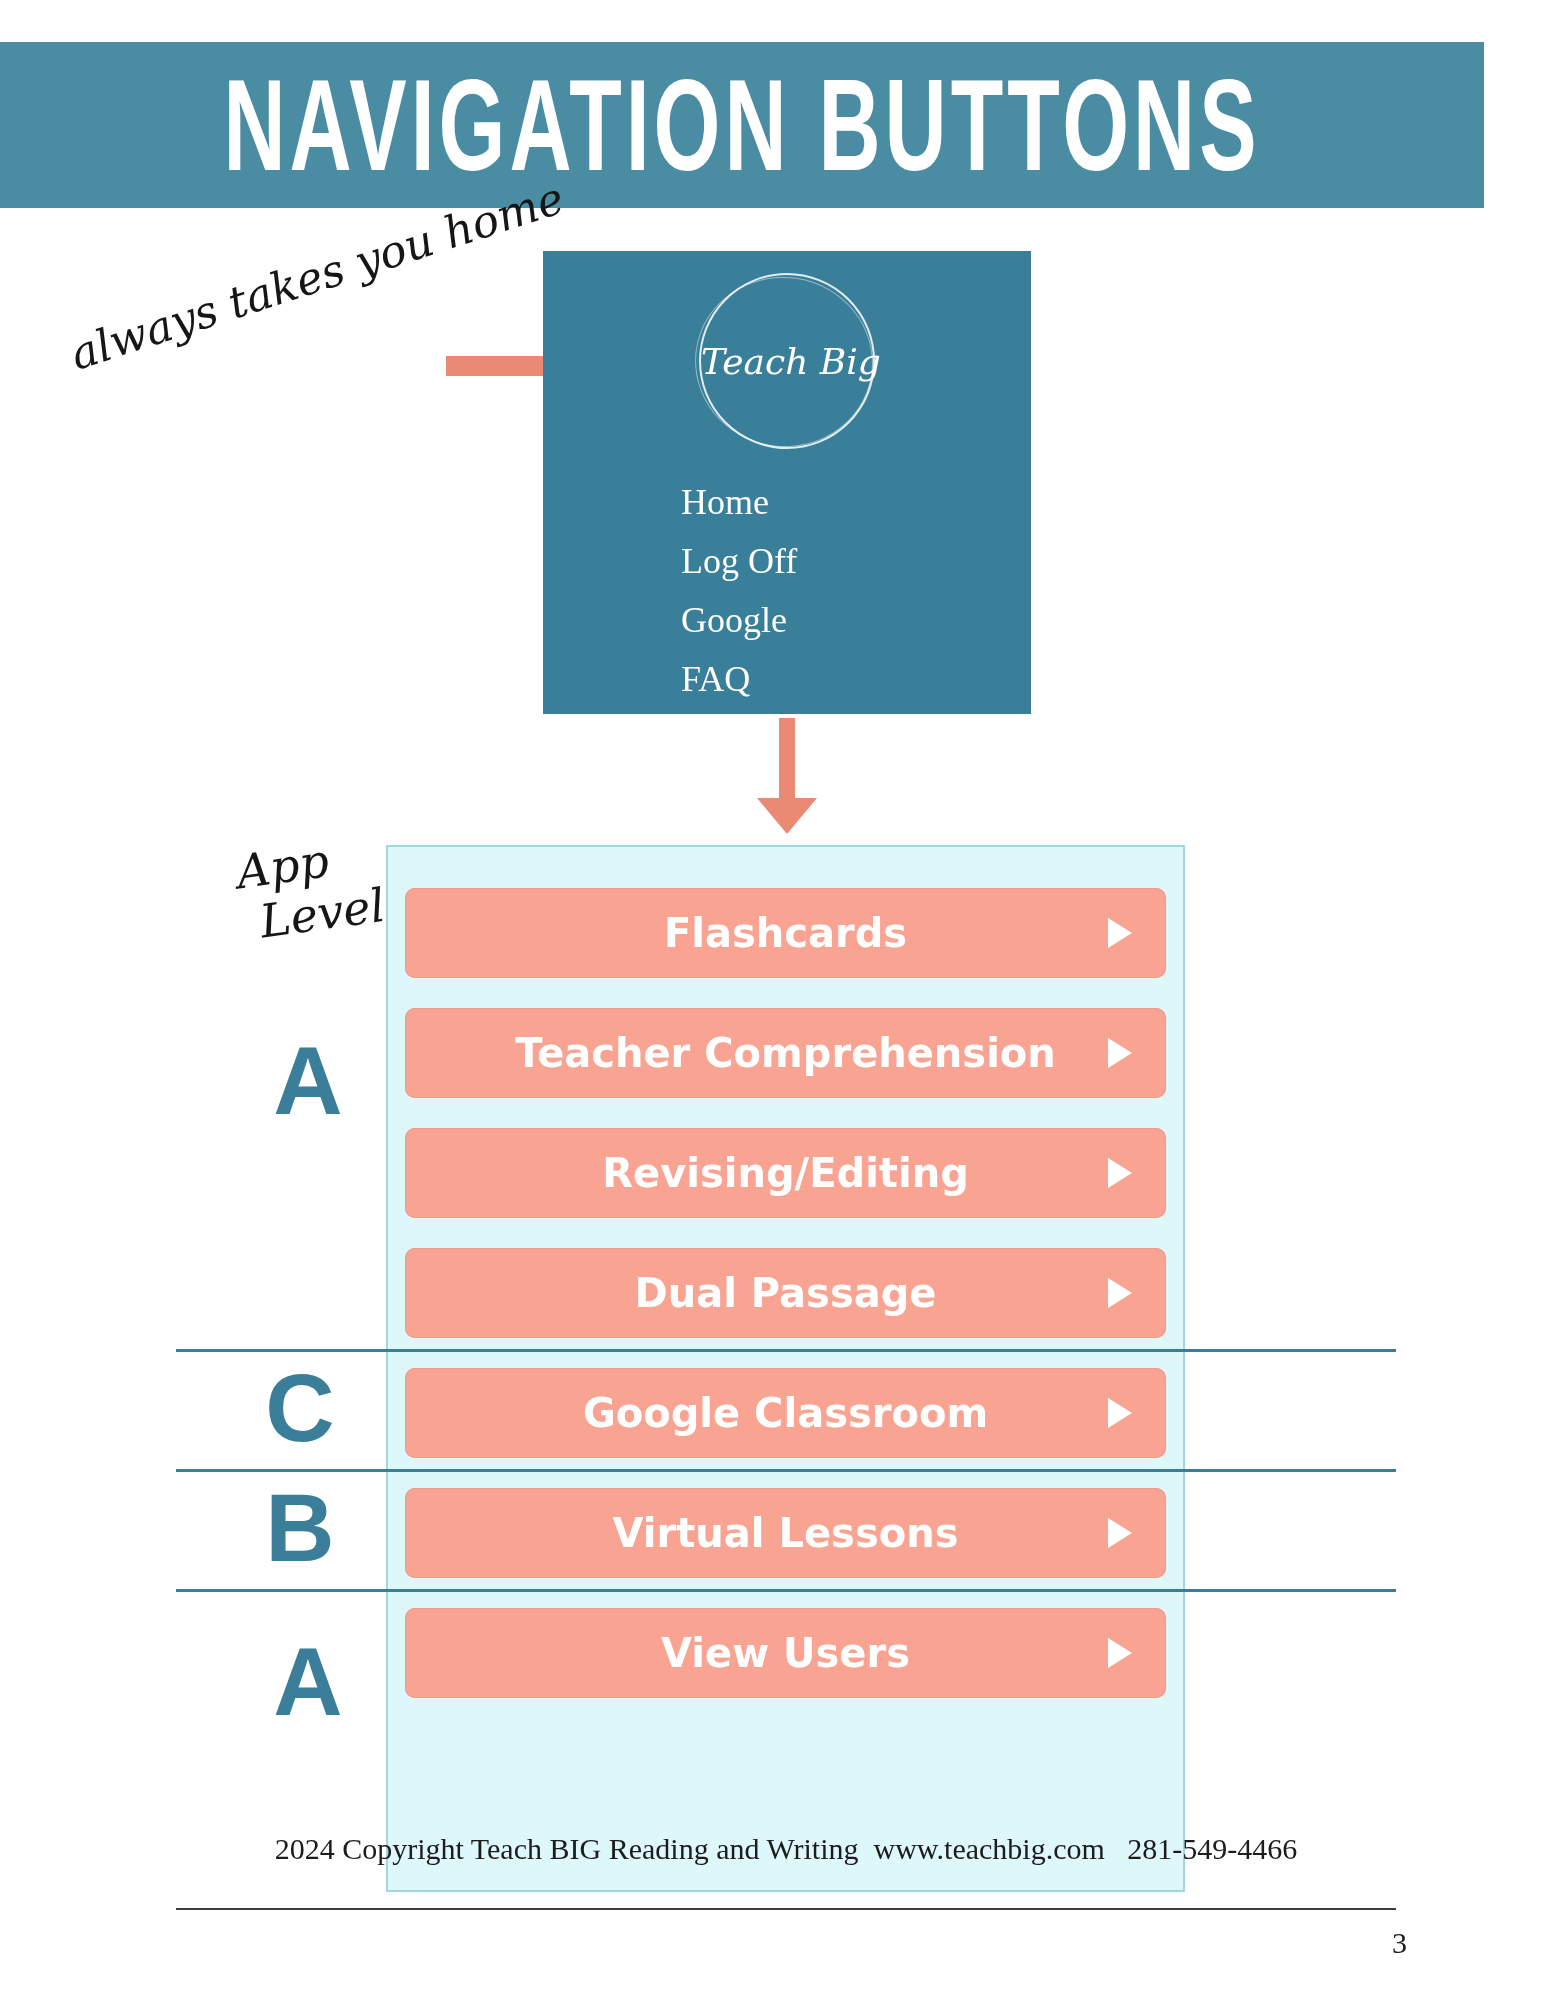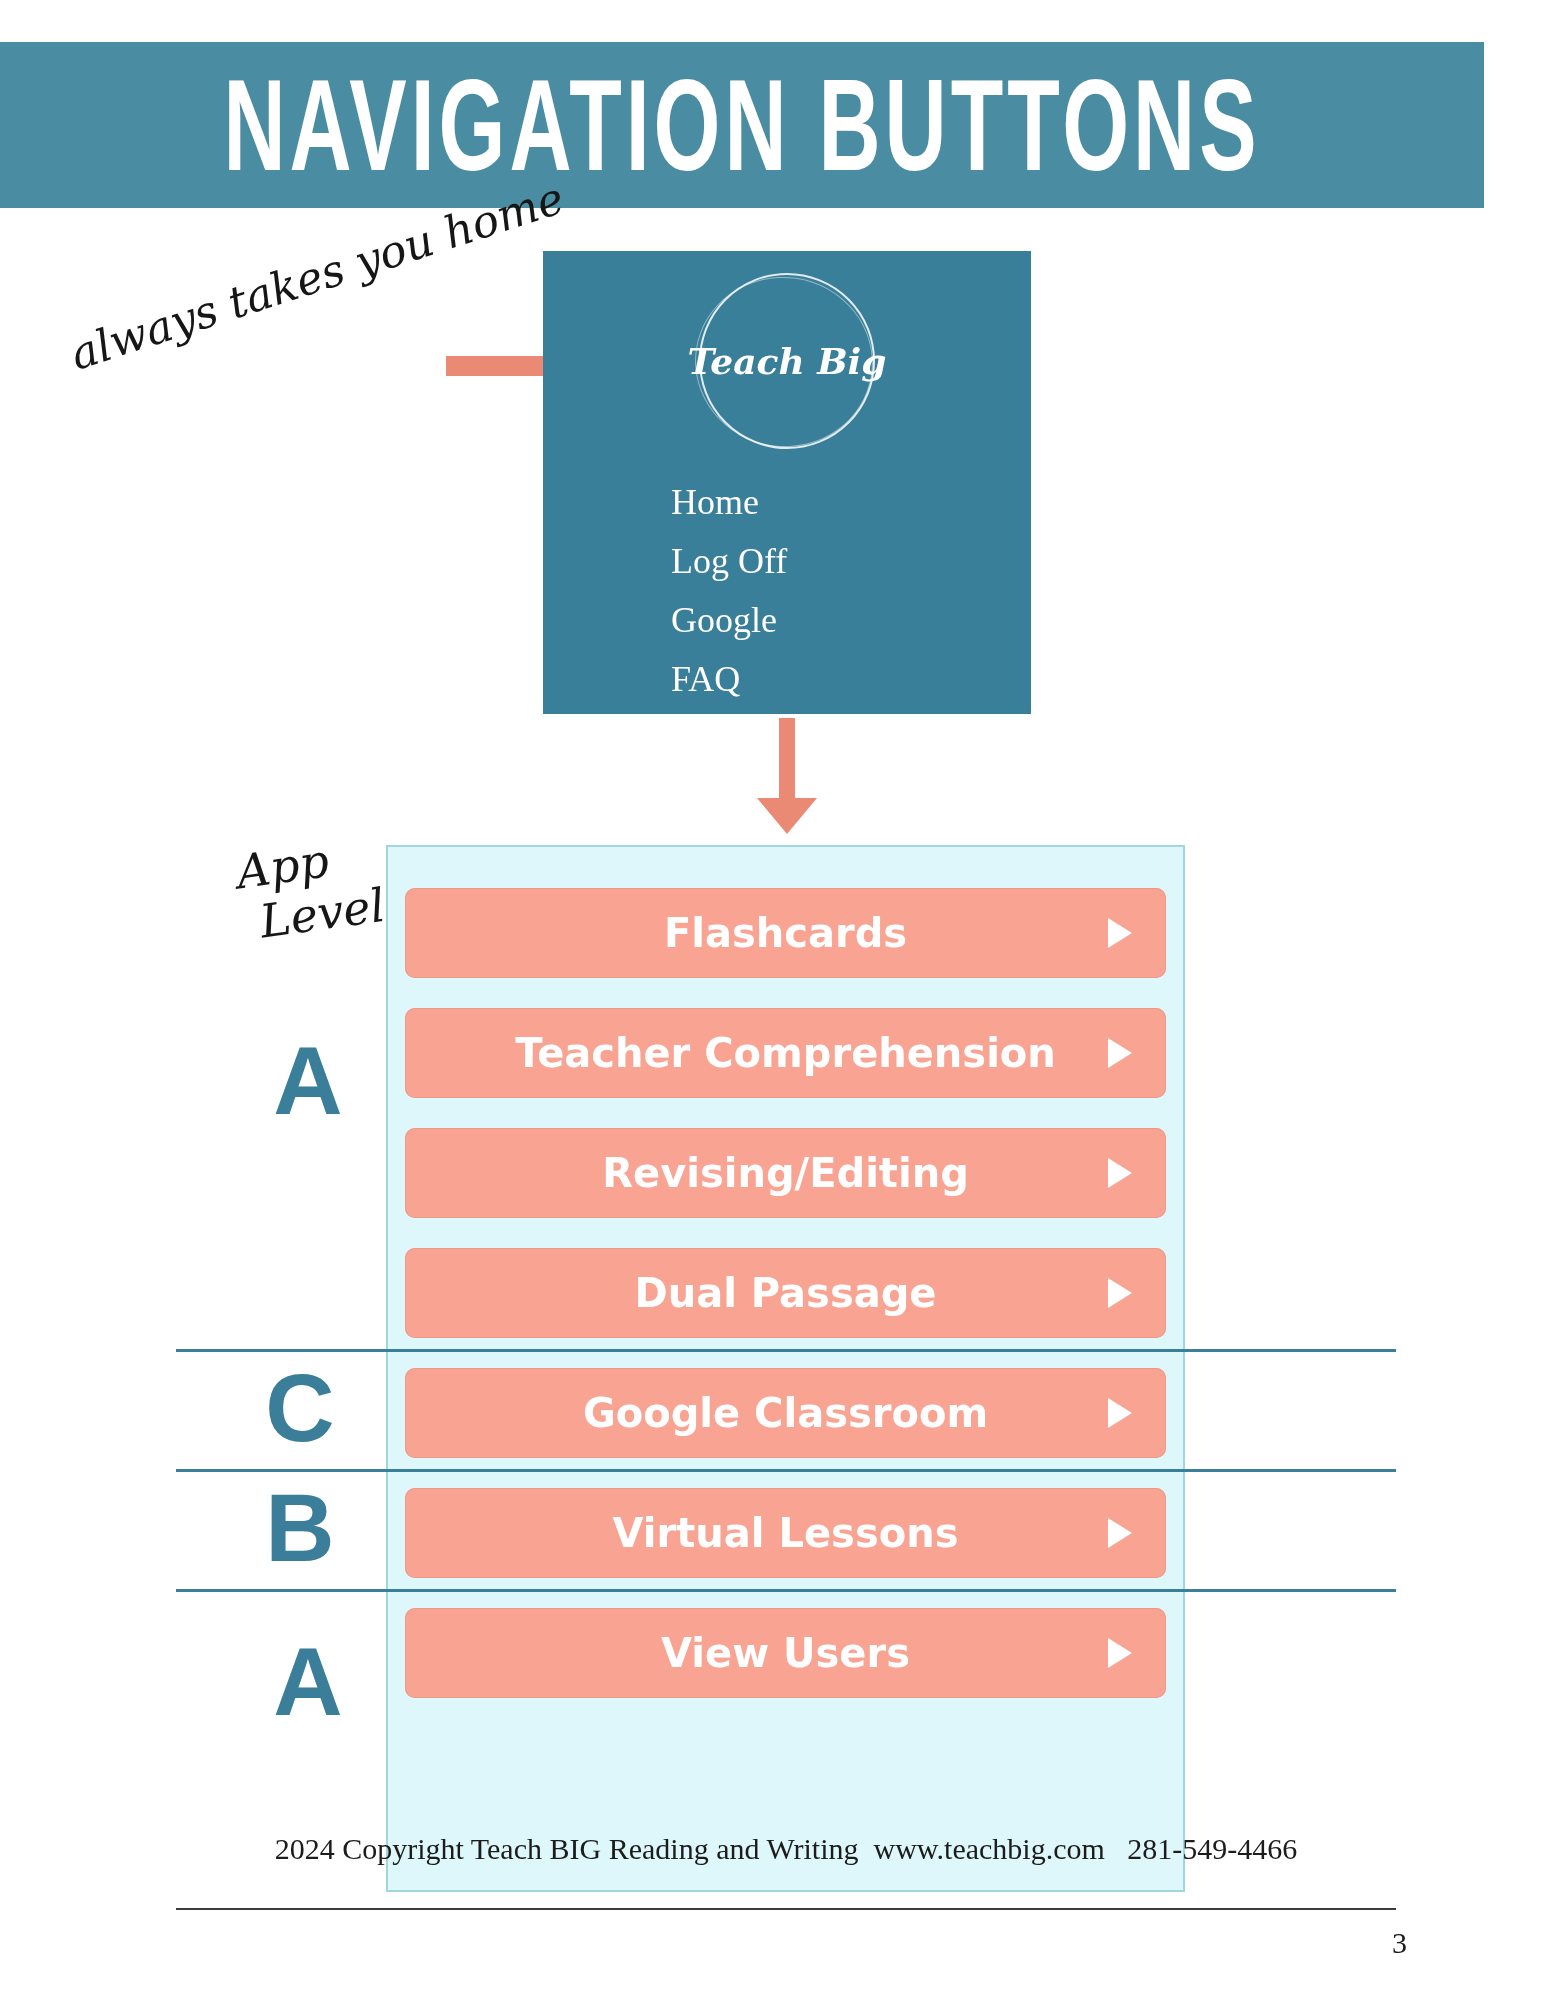--- a/index.html
+++ b/index.html
@@ -66,21 +66,21 @@
     width: 488px; height: 463px;
     background: #3a7f99;
   }
   .logo-circle {
     position: absolute;
     left: 50%; top: 22px;
     transform: translateX(-50%);
     width: 172px; height: 172px;
     border: 2px solid rgba(255,255,255,0.85);
     border-radius: 50%;
-    display: flex; align-items: center; justify-content: center; font-weight: bold;
+    display: flex; align-items: center; 
   }
   .logo-circle::after {
     content: "";
     position: absolute;
     left: -6px; top: 2px;
     width: 176px; height: 168px;
     border: 1px solid rgba(255,255,255,0.45);
     border-radius: 50%;
     transform: rotate(8deg);
   }
@@ -95,20 +95,21 @@
     position: absolute;
     left: 128px; top: 222px;
   }
   .nav-menu-item {
     color: #ffffff;
     font-family: "Liberation Serif", serif;
     font-size: 36px;
     line-height: 59px;
     cursor: pointer;
     white-space: nowrap;
+    margin-left: 10px;
   }
 
   
   .arrow-down-shaft {
     position: absolute;
     left: 779px; top: 718px;
     width: 16px; height: 80px;
     background: #ea8a74;
   }
   .arrow-down-head {

